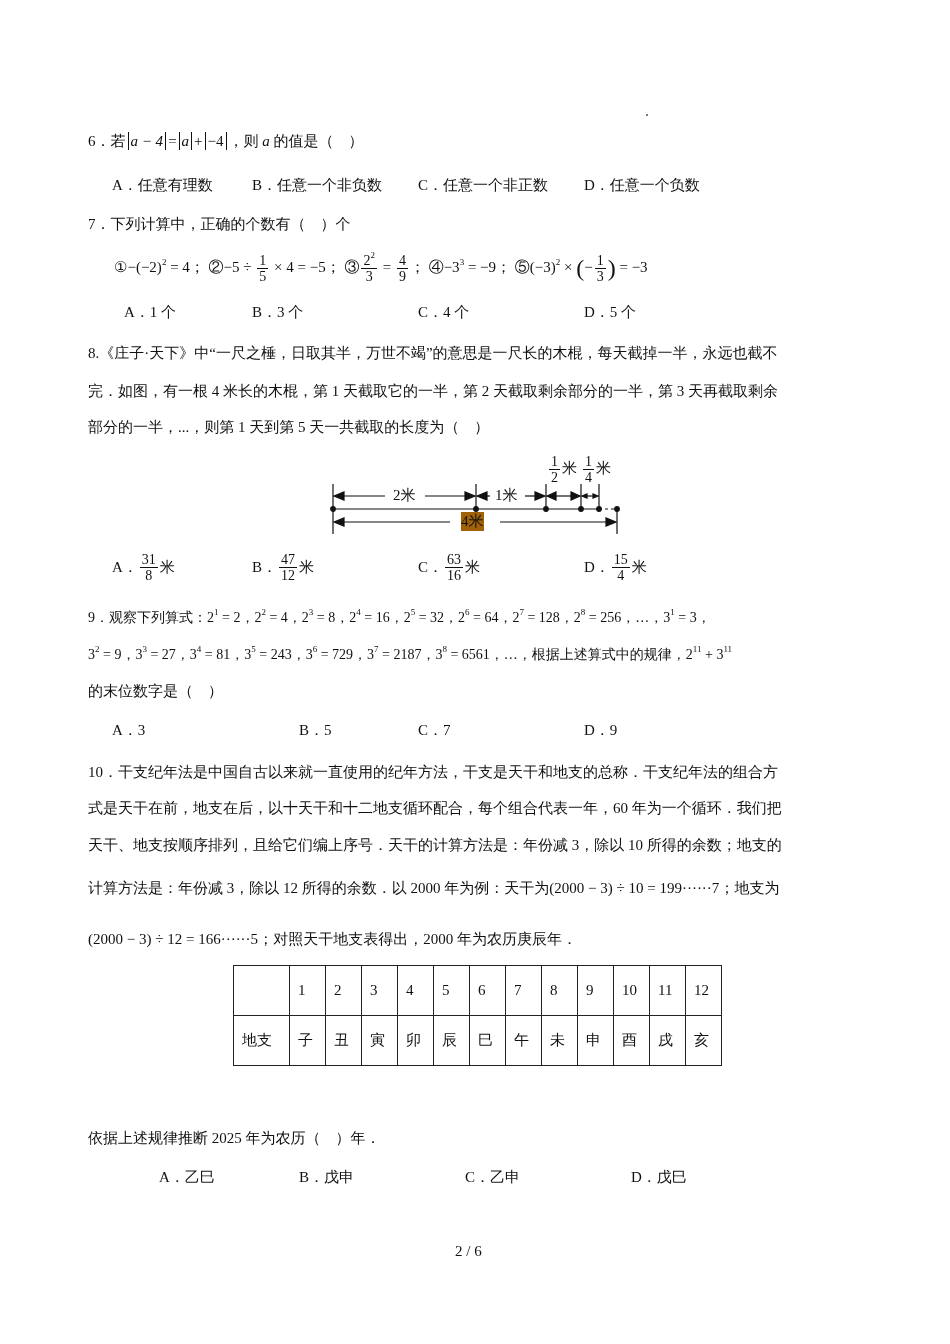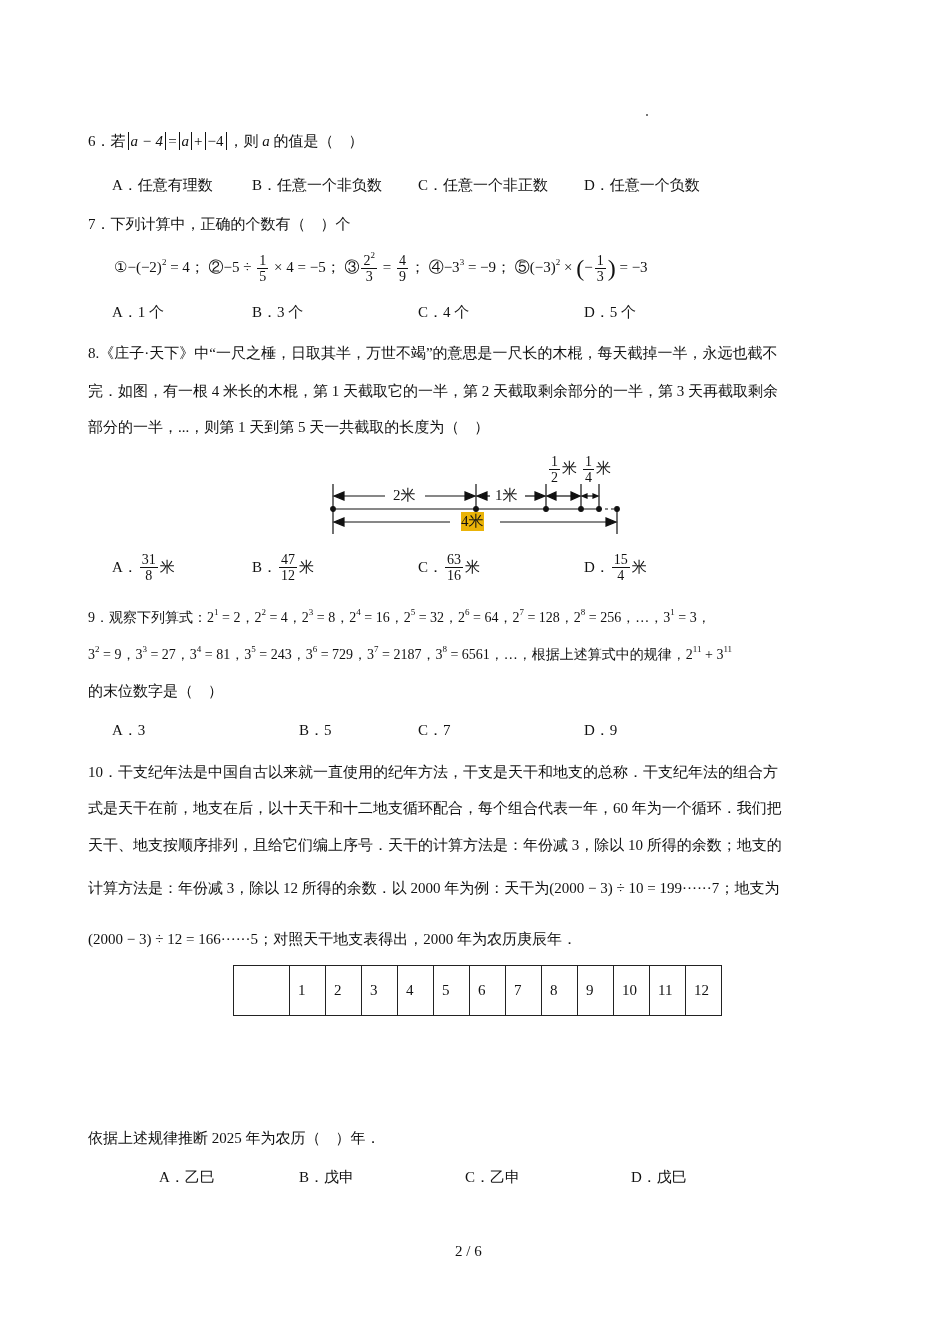--- a/index.html
+++ b/index.html
@@ -38,21 +38,21 @@
 
 <div class="line" style="top:214px;">7．下列计算中，正确的个数有（　）个</div>
 <div class="line" style="top:250px; line-height:34px;margin-left:26px;">
   <span><span>①</span><span>−(−2)</span><sup>2</sup><span> = 4；</span></span>
   <span><span>②</span><span>−5 ÷ </span><span class="frac"><span class="num">1</span><span class="den">5</span></span><span> × 4 = −5；</span></span>
   <span><span>③</span><span class="frac"><span class="num"><span>2</span><sup>2</sup></span><span class="den">3</span></span><span> = </span><span class="frac"><span class="num">4</span><span class="den">9</span></span><span>；</span></span>
   <span><span>④</span><span>−3</span><sup>3</sup><span> = −9；</span></span>
   <span><span>⑤</span><span>(−3)</span><sup>2</sup><span> × </span><span class="bigparen">(</span><span>−</span><span class="frac"><span class="num">1</span><span class="den">3</span></span><span class="bigparen">)</span><span> = −3</span></span>
 </div>
 <div class="opts" style="top:303px;">
-  <span class="opt" style="left:0;"><span>A．</span><span>1 个</span></span>
+  <span class="opt" style="left:12px;"><span>A．</span><span>1 个</span></span>
   <span class="opt" style="left:140px;"><span>B．</span><span>3 个</span></span>
   <span class="opt" style="left:306px;"><span>C．</span><span>4 个</span></span>
   <span class="opt" style="left:472px;"><span>D．</span><span>5 个</span></span>
 </div>
 
 <div class="line" style="top:343px;text-align:center;">8.《庄子·天下》中“一尺之棰，日取其半，万世不竭”的意思是一尺长的木棍，每天截掉一半，永远也截不</div>
 <div class="line" style="top:381px;">完．如图，有一根 4 米长的木棍，第 1 天截取它的一半，第 2 天截取剩余部分的一半，第 3 天再截取剩余</div>
 <div class="line" style="top:417px;">部分的一半，...，则第 1 天到第 5 天一共截取的长度为（　）</div>
 
 <div style="position:absolute; left:325px; top:452px; width:300px; height:85px;">
@@ -89,21 +89,21 @@
       <line x1="10" y1="70" x2="125" y2="70"></line>
         <line x1="175" y1="70" x2="290" y2="70"></line>
       <polygon points="9,70 19,66 19,74"></polygon>
         <polygon points="291,70 281,66 281,74"></polygon>
     </g>
   </svg>
   <span class="abs" style="left:68px; top:34px; font-size:15px; background:#fff;">2米</span>
   <span class="abs" style="left:170px; top:34px; font-size:15px; background:#fff;">1米</span>
   <span class="abs" style="left:222px; top:2px; font-size:15px;"><span class="frac"><span class="num">1</span><span class="den">2</span></span><span>米</span></span>
   <span class="abs" style="left:256px; top:2px; font-size:15px;"><span class="frac"><span class="num">1</span><span class="den">4</span></span><span>米</span></span>
-  <span class="abs" style="left:136px; top:60px; font-size:15px; background:#eab308;">4米</span>
+  <span class="abs" style="left:136px; top:60px; font-size:15px; background:#a16207;">4米</span>
 </div>
 
 <div class="opts" style="top:552px; height:40px;">
   <span class="opt" style="left:0;"><span style="vertical-align:middle;">A．</span><span class="frac"><span class="num">31</span><span class="den">8</span></span><span style="vertical-align:middle;">米</span></span>
   <span class="opt" style="left:140px;"><span style="vertical-align:middle;">B．</span><span class="frac"><span class="num">47</span><span class="den">12</span></span><span style="vertical-align:middle;">米</span></span>
   <span class="opt" style="left:306px;"><span style="vertical-align:middle;">C．</span><span class="frac"><span class="num">63</span><span class="den">16</span></span><span style="vertical-align:middle;">米</span></span>
   <span class="opt" style="left:472px;"><span style="vertical-align:middle;">D．</span><span class="frac"><span class="num">15</span><span class="den">4</span></span><span style="vertical-align:middle;">米</span></span>
 </div>
 
 <div class="line" style="top:608px; font-size:14px;">
@@ -140,20 +140,35 @@
     <td style="width:27px;">4</td>
     <td style="width:27px;">5</td>
     <td style="width:27px;">6</td>
     <td style="width:27px;">7</td>
     <td style="width:27px;">8</td>
     <td style="width:27px;">9</td>
     <td style="width:27px;">10</td>
     <td style="width:27px;">11</td>
     <td style="width:27px;">12</td>
   </tr>
+  <tr>
+    <td>地支</td>
+    <td>子</td>
+    <td>丑</td>
+    <td>寅</td>
+    <td>卯</td>
+    <td>辰</td>
+    <td>巳</td>
+    <td>午</td>
+    <td>未</td>
+    <td>申</td>
+    <td>酉</td>
+    <td>戌</td>
+    <td>亥</td>
+  </tr>
 </tbody>
   </table>
 
 <div class="line" style="top:1128px;">依据上述规律推断 2025 年为农历（　）年．</div>
 <div class="opts" style="top:1168px;margin-left:47px;">
   <span class="opt" style="left:0;"><span>A．</span><span>乙巳</span></span>
   <span class="opt" style="left:140px;"><span>B．</span><span>戊申</span></span>
   <span class="opt" style="left:306px;"><span>C．</span><span>乙申</span></span>
   <span class="opt" style="left:472px;"><span>D．</span><span>戊巳</span></span>
 </div>

